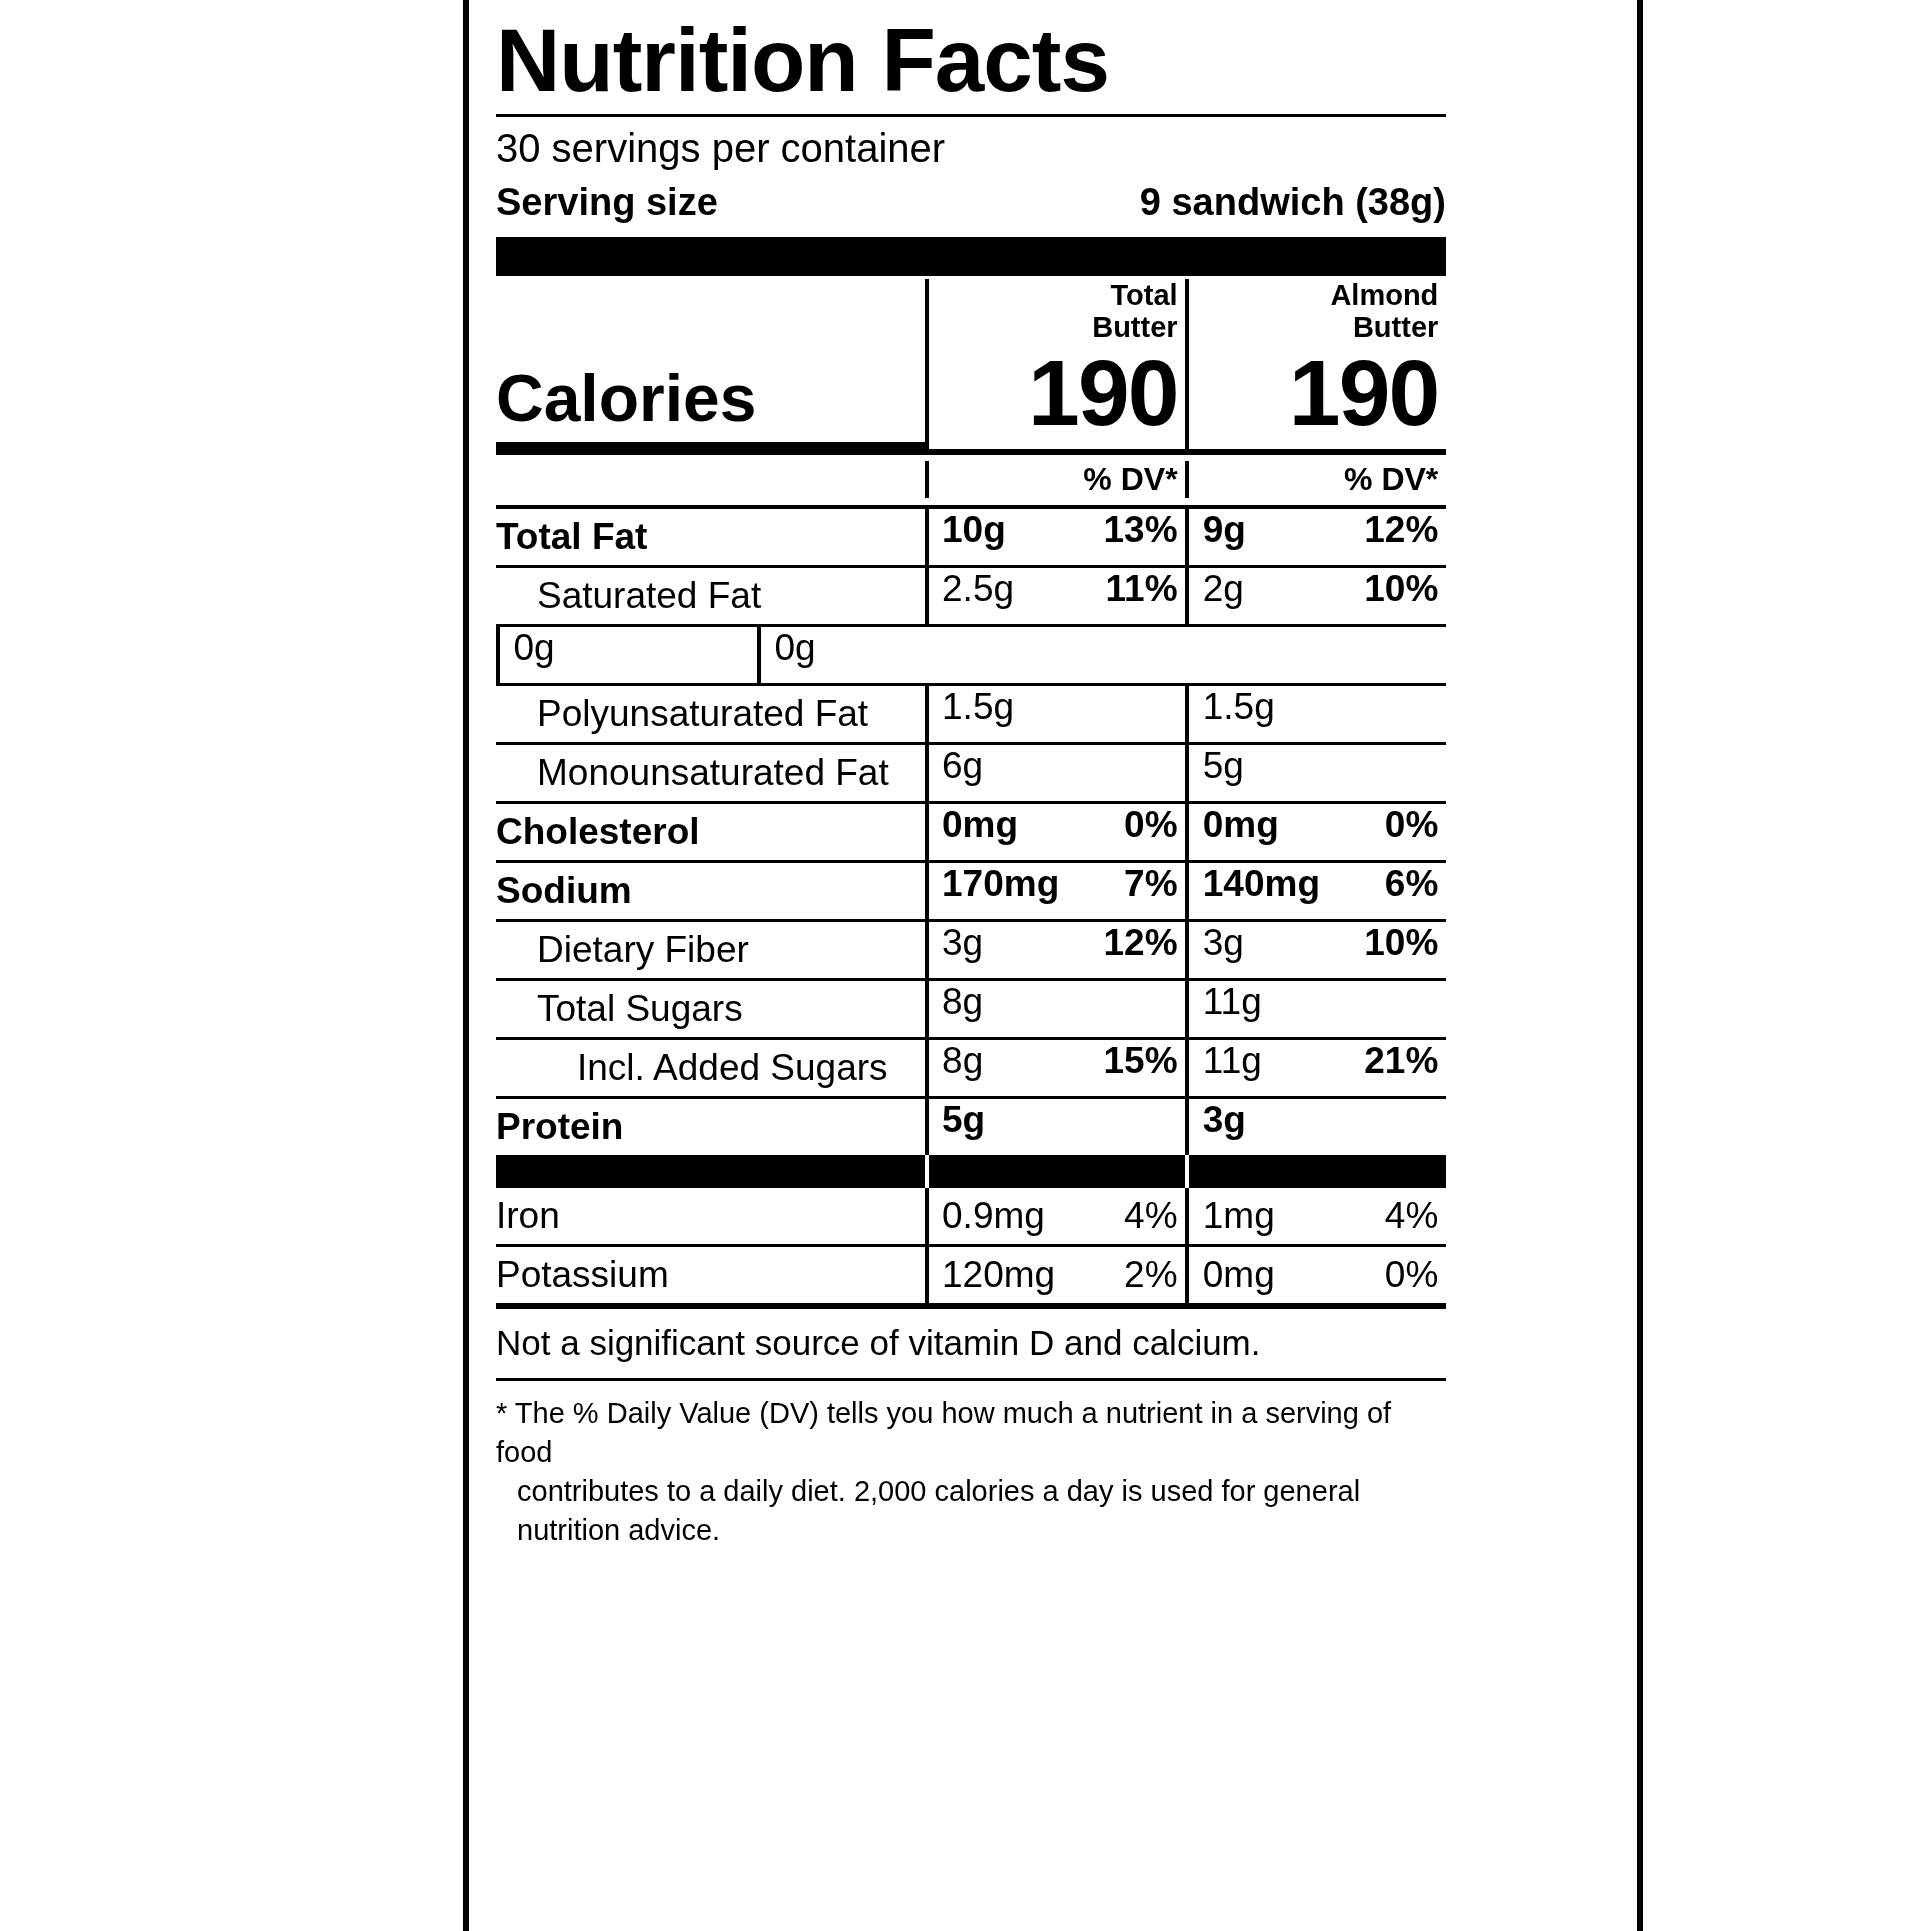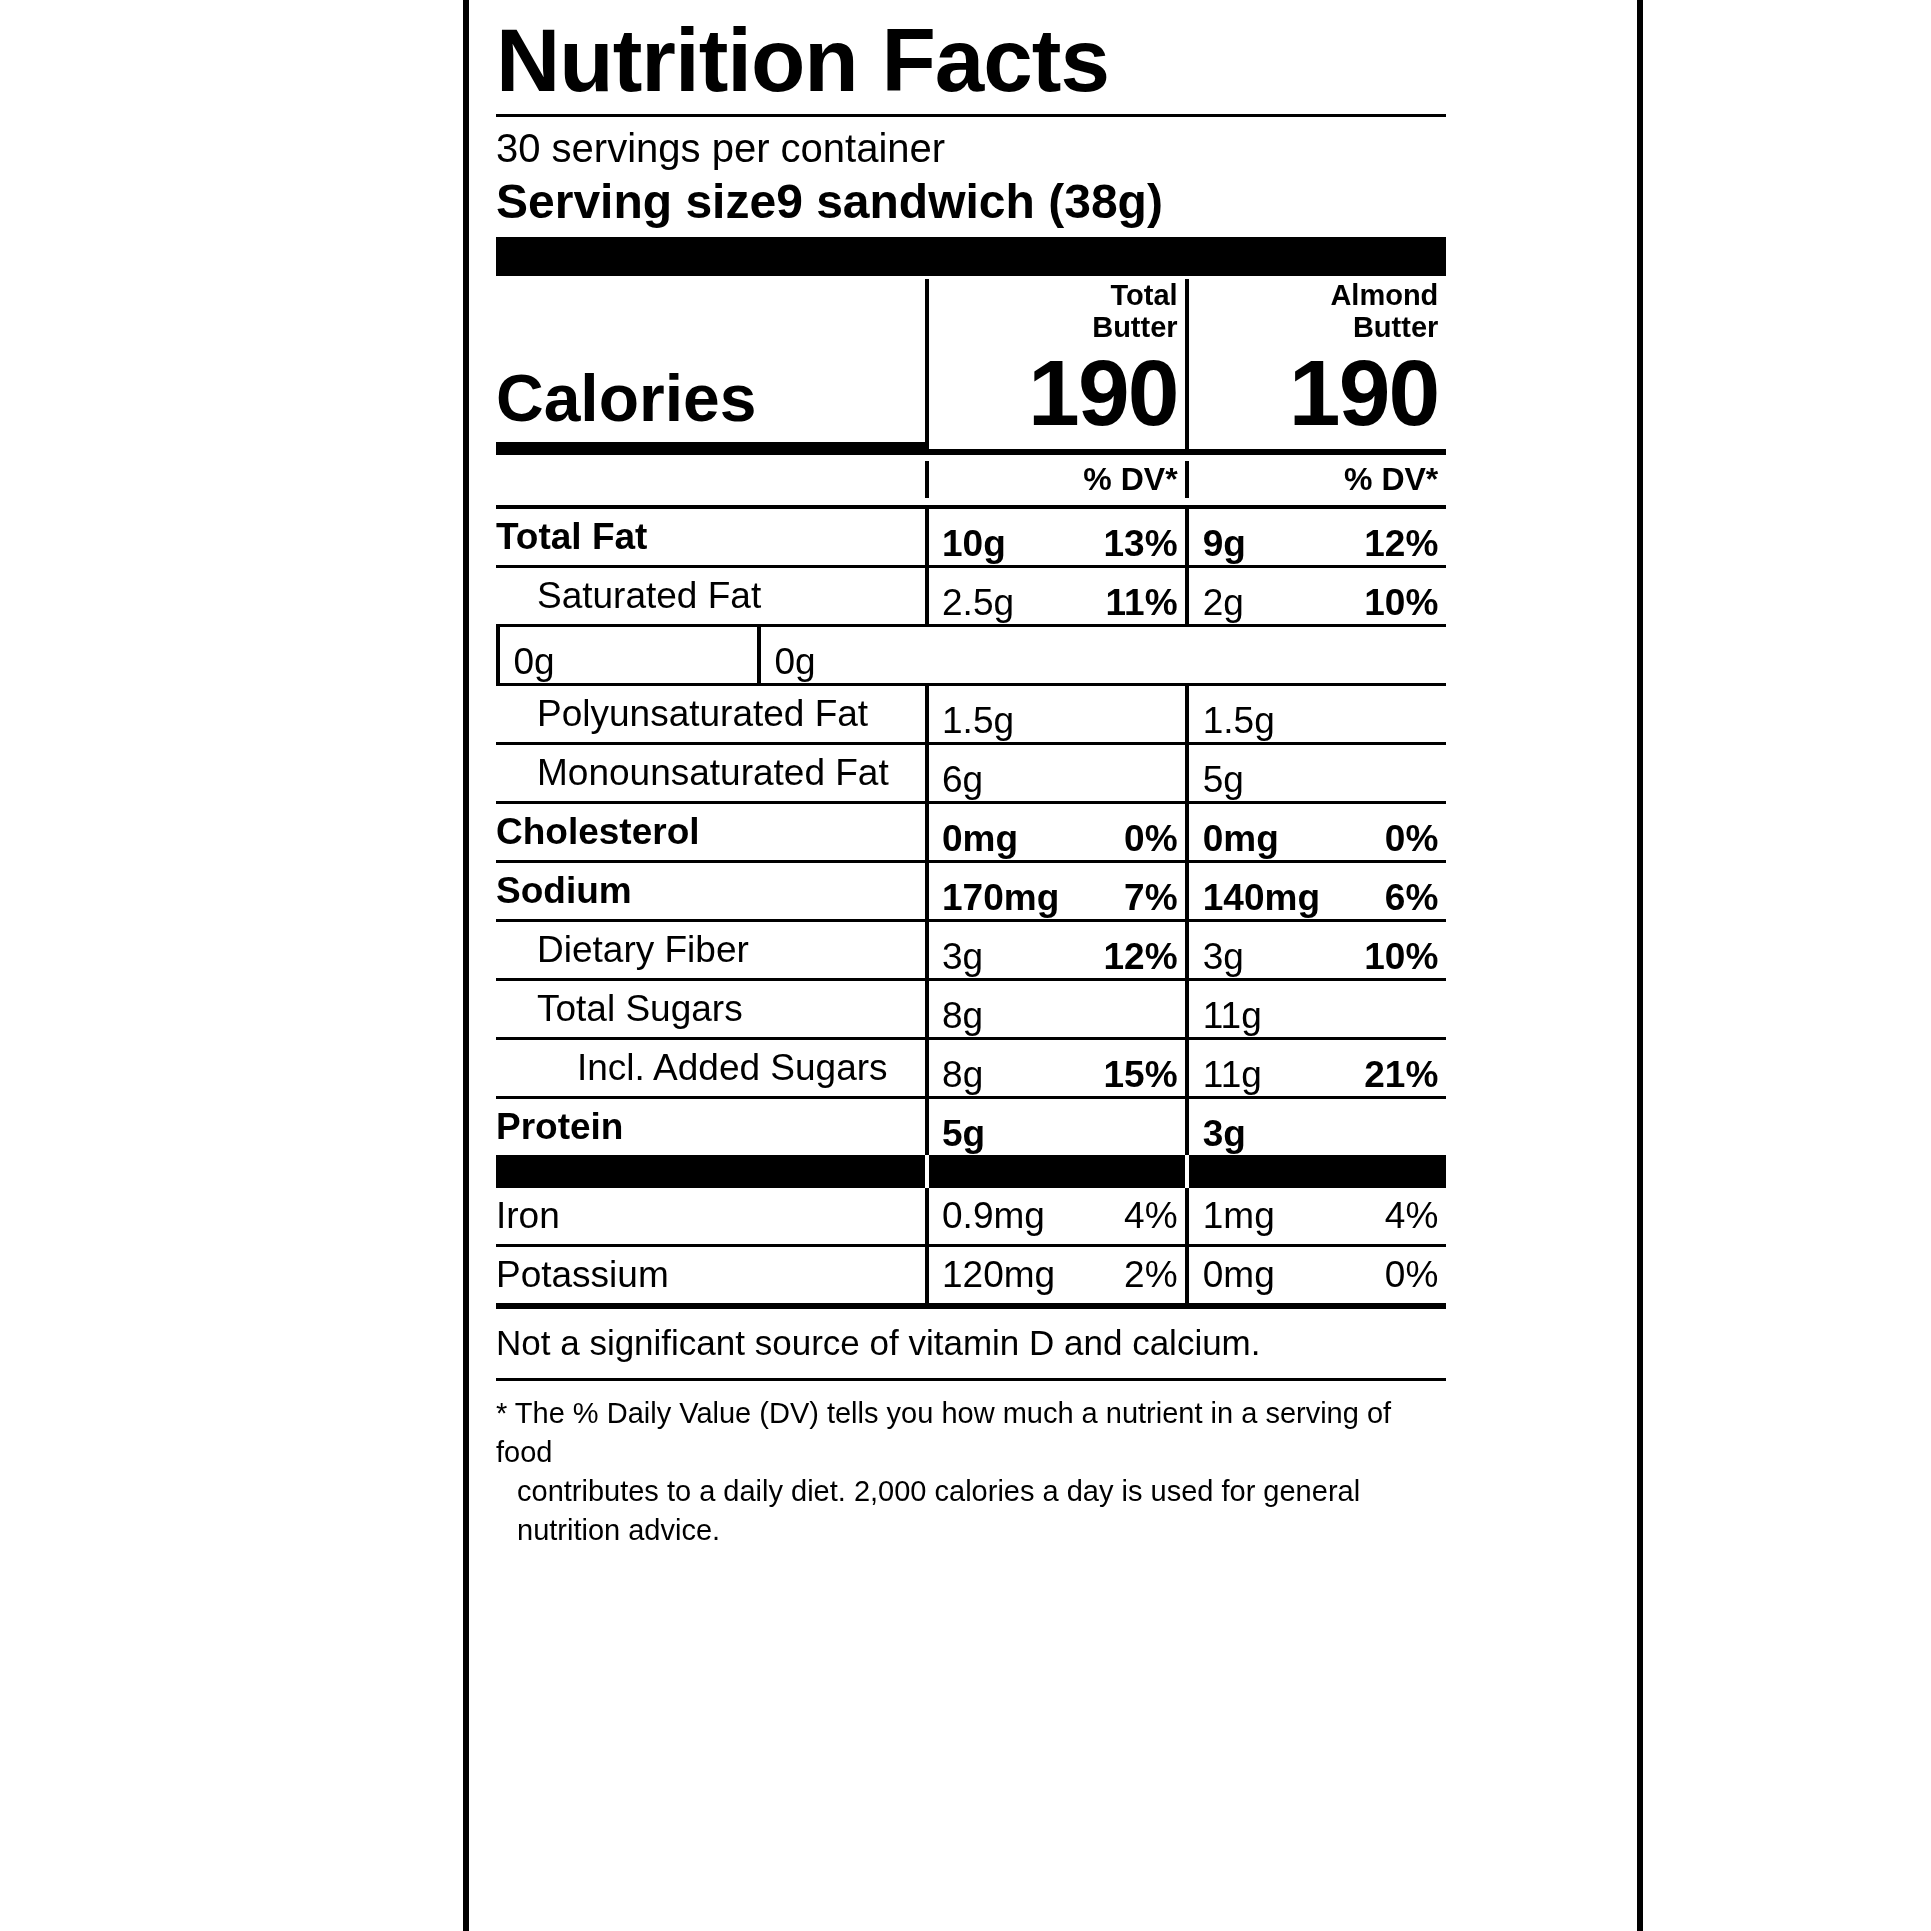--- a/index.html
+++ b/index.html
@@ -55,23 +55,23 @@
   .rule-thick{ border-bottom: 39px solid #000; }
 
   .servings {
     font-size: 40px;
     line-height: 50px;
     padding: 5.8px 0 1.9px 0;
     font-weight: 400;
   }
   .serving-size-row {
     display: flex;
-    justify-content: flex-start;
+    justify-content: space-between;
     align-items: baseline;
-    font-size: 48px;
+    font-size: 38px;
     font-weight: 700;
     line-height: 54px;
     padding-bottom: 7.7px;
   }
   .serving-size-row .val { font-weight: 700; }
 
   
   .grid {
     position: relative;
     width: 950px;
@@ -154,21 +154,21 @@
   .nrow .c-label {
     font-size: 37px;
     line-height: 42px;
     height: 100%;
     display: flex;
     align-items: center;
   }
   .nrow .c-a, .nrow .c-b {
     height: 100%;
     display: flex;
-    align-items: flex-end;
+    align-items: flex-start;
     justify-content: space-between;
     padding-right: 7.7px;
   }
   .nrow .amt { font-size: 37px; }
   .nrow .pct { font-size: 37px; font-weight: 700; }
   .bold .c-label, .bold .amt { font-weight: 700; }
   .ind1 .c-label { padding-left: 41px; }
   .ind2 .c-label { padding-left: 81px; }
 
   .black-band {

